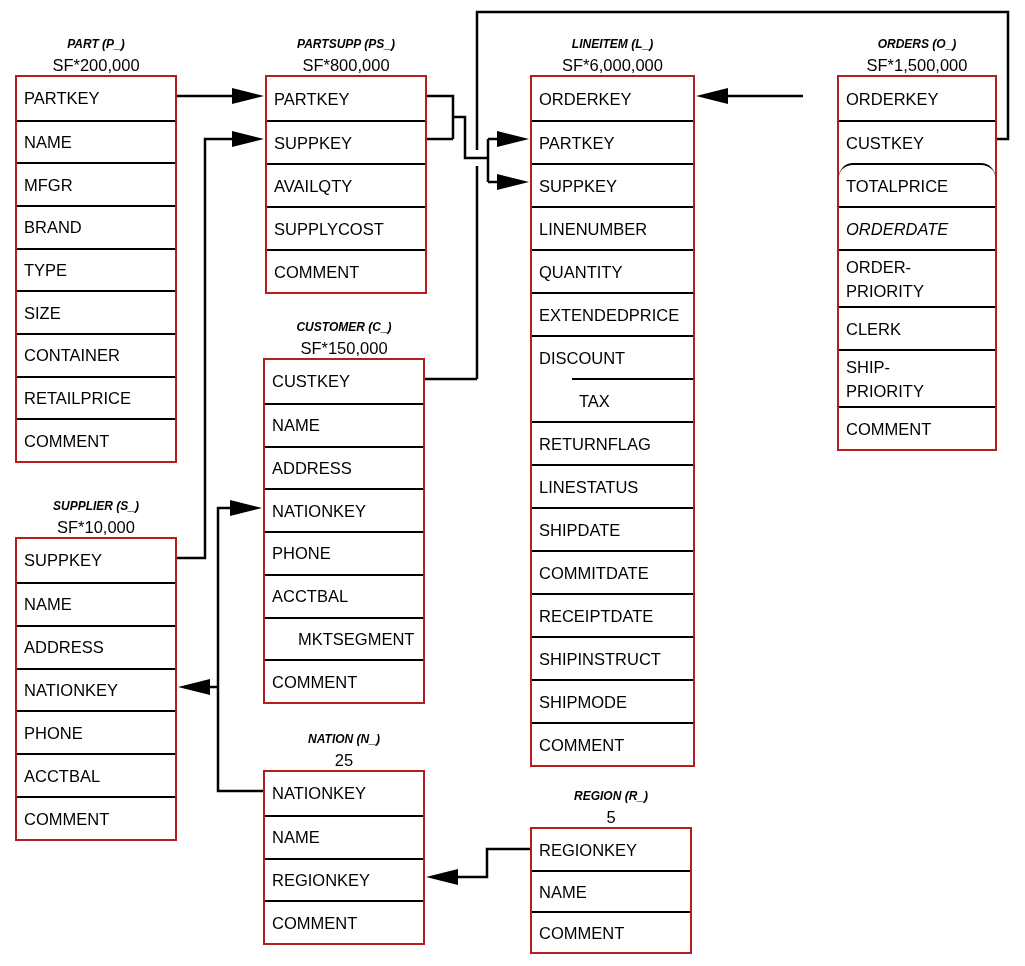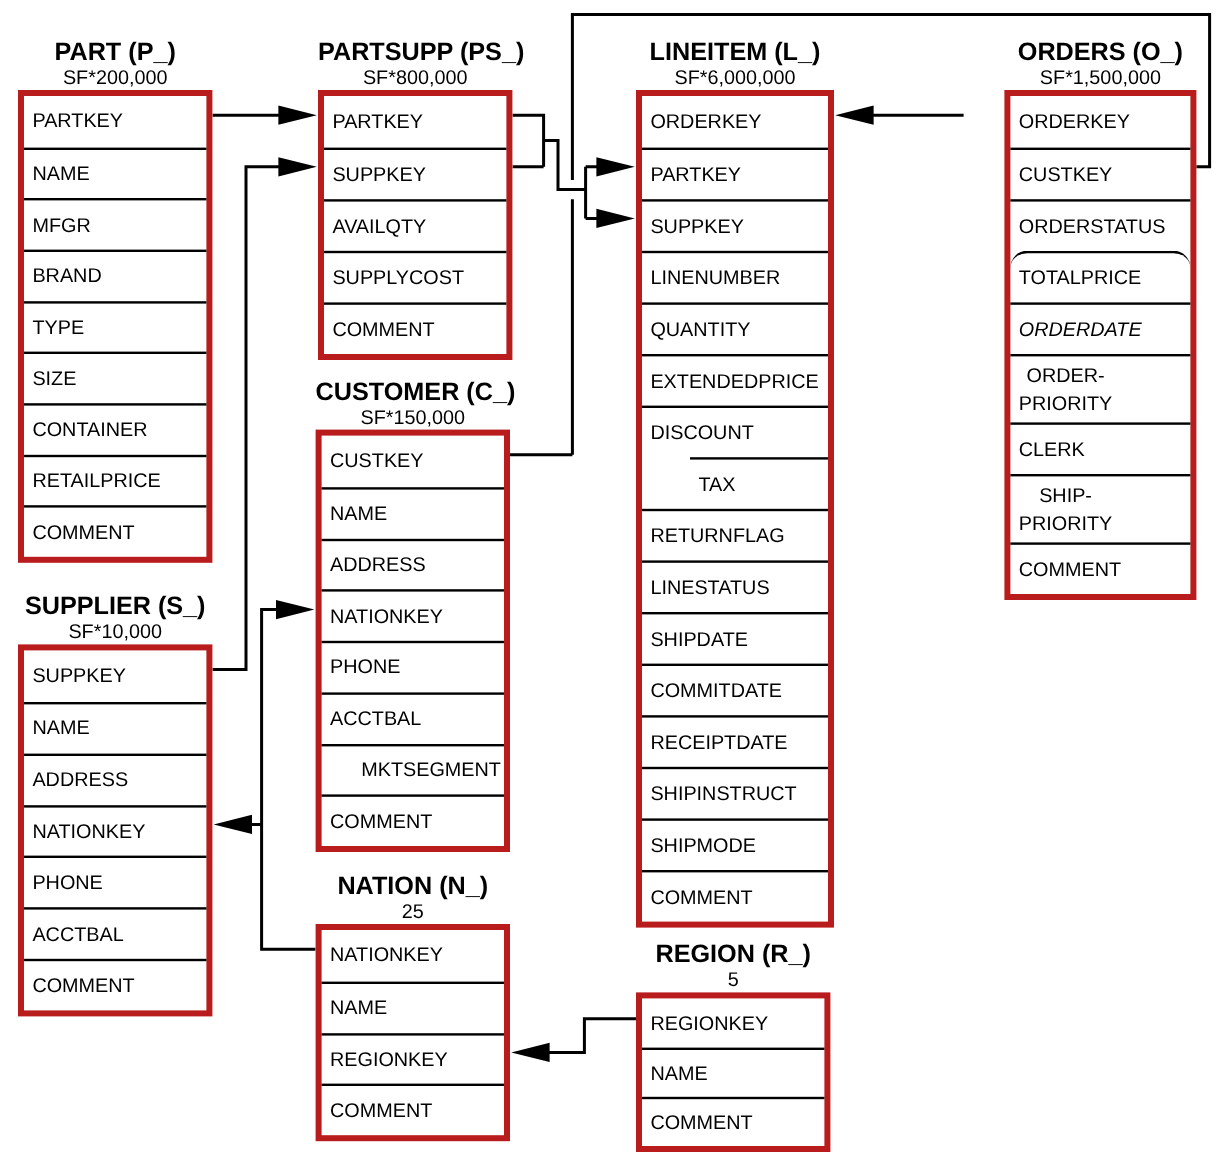--- a/index.html
+++ b/index.html
@@ -2,23 +2,23 @@
 <html><head>
 <meta charset="utf-8">
 <style>
   html,body{margin:0;padding:0;background:#fff;}
   .canvas{
     position:relative;width:1025px;height:966px;background:#ffffff;
     font-family:"Liberation Sans",sans-serif;color:#000;overflow:hidden;
   }
   .wires{position:absolute;left:0;top:0;z-index:1;}
   .tbl{position:absolute;z-index:2;text-align:center;}
-  .t-title{font-weight:bold;font-size:21px;line-height:22px;white-space:nowrap;}
+  .t-title{font-weight:bold;font-size:12px;line-height:22px;white-space:nowrap;font-style:italic;}
   .t-card{font-size:16.5px;line-height:20px;white-space:nowrap;}
-  .t-box{background:#fff;border:5px solid #b91c1c;text-align:center;}
+  .t-box{background:#fff;border:2px solid #b91c1c;text-align:left;}
   .row{
     box-sizing:border-box;display:flex;align-items:center;
     padding-left:7px;padding-right:2px;font-size:16.5px;line-height:24px;
     white-space:pre-line;overflow:hidden;
   }
   .row + .row{border-top:2.5px solid #000;}
   .row.tall{align-items:flex-start;padding-top:4px;}
 </style>
 </head>
 <body>
@@ -112,21 +112,20 @@
         <div class="row" style="height: 43px;">COMMENT</div>
       </div>
   </div>
 
   <div class="tbl" style="left:803px;top:33px;width:160px;padding-left:34px;">
     <div class="t-title">ORDERS (O_)</div>
     <div class="t-card">SF*1,500,000</div>
     <div class="t-box">
         <div class="row" style="height: 43px;">ORDERKEY</div>
         <div class="row" style="height: 43px;">CUSTKEY</div>
-        <div class="row" style="height: 43px;">ORDERSTATUS</div>
         <div class="row" style="height: 43px; border-radius: 14px;">TOTALPRICE</div>
         <div class="row" style="height: 43px; font-style: italic;">ORDERDATE</div>
         <div class="row tall" style="height: 57px;">ORDER-
 PRIORITY</div>
         <div class="row" style="height: 43px;">CLERK</div>
         <div class="row tall" style="height: 57px;">SHIP-
 PRIORITY</div>
         <div class="row" style="height: 43px;">COMMENT</div>
       </div>
   </div>

